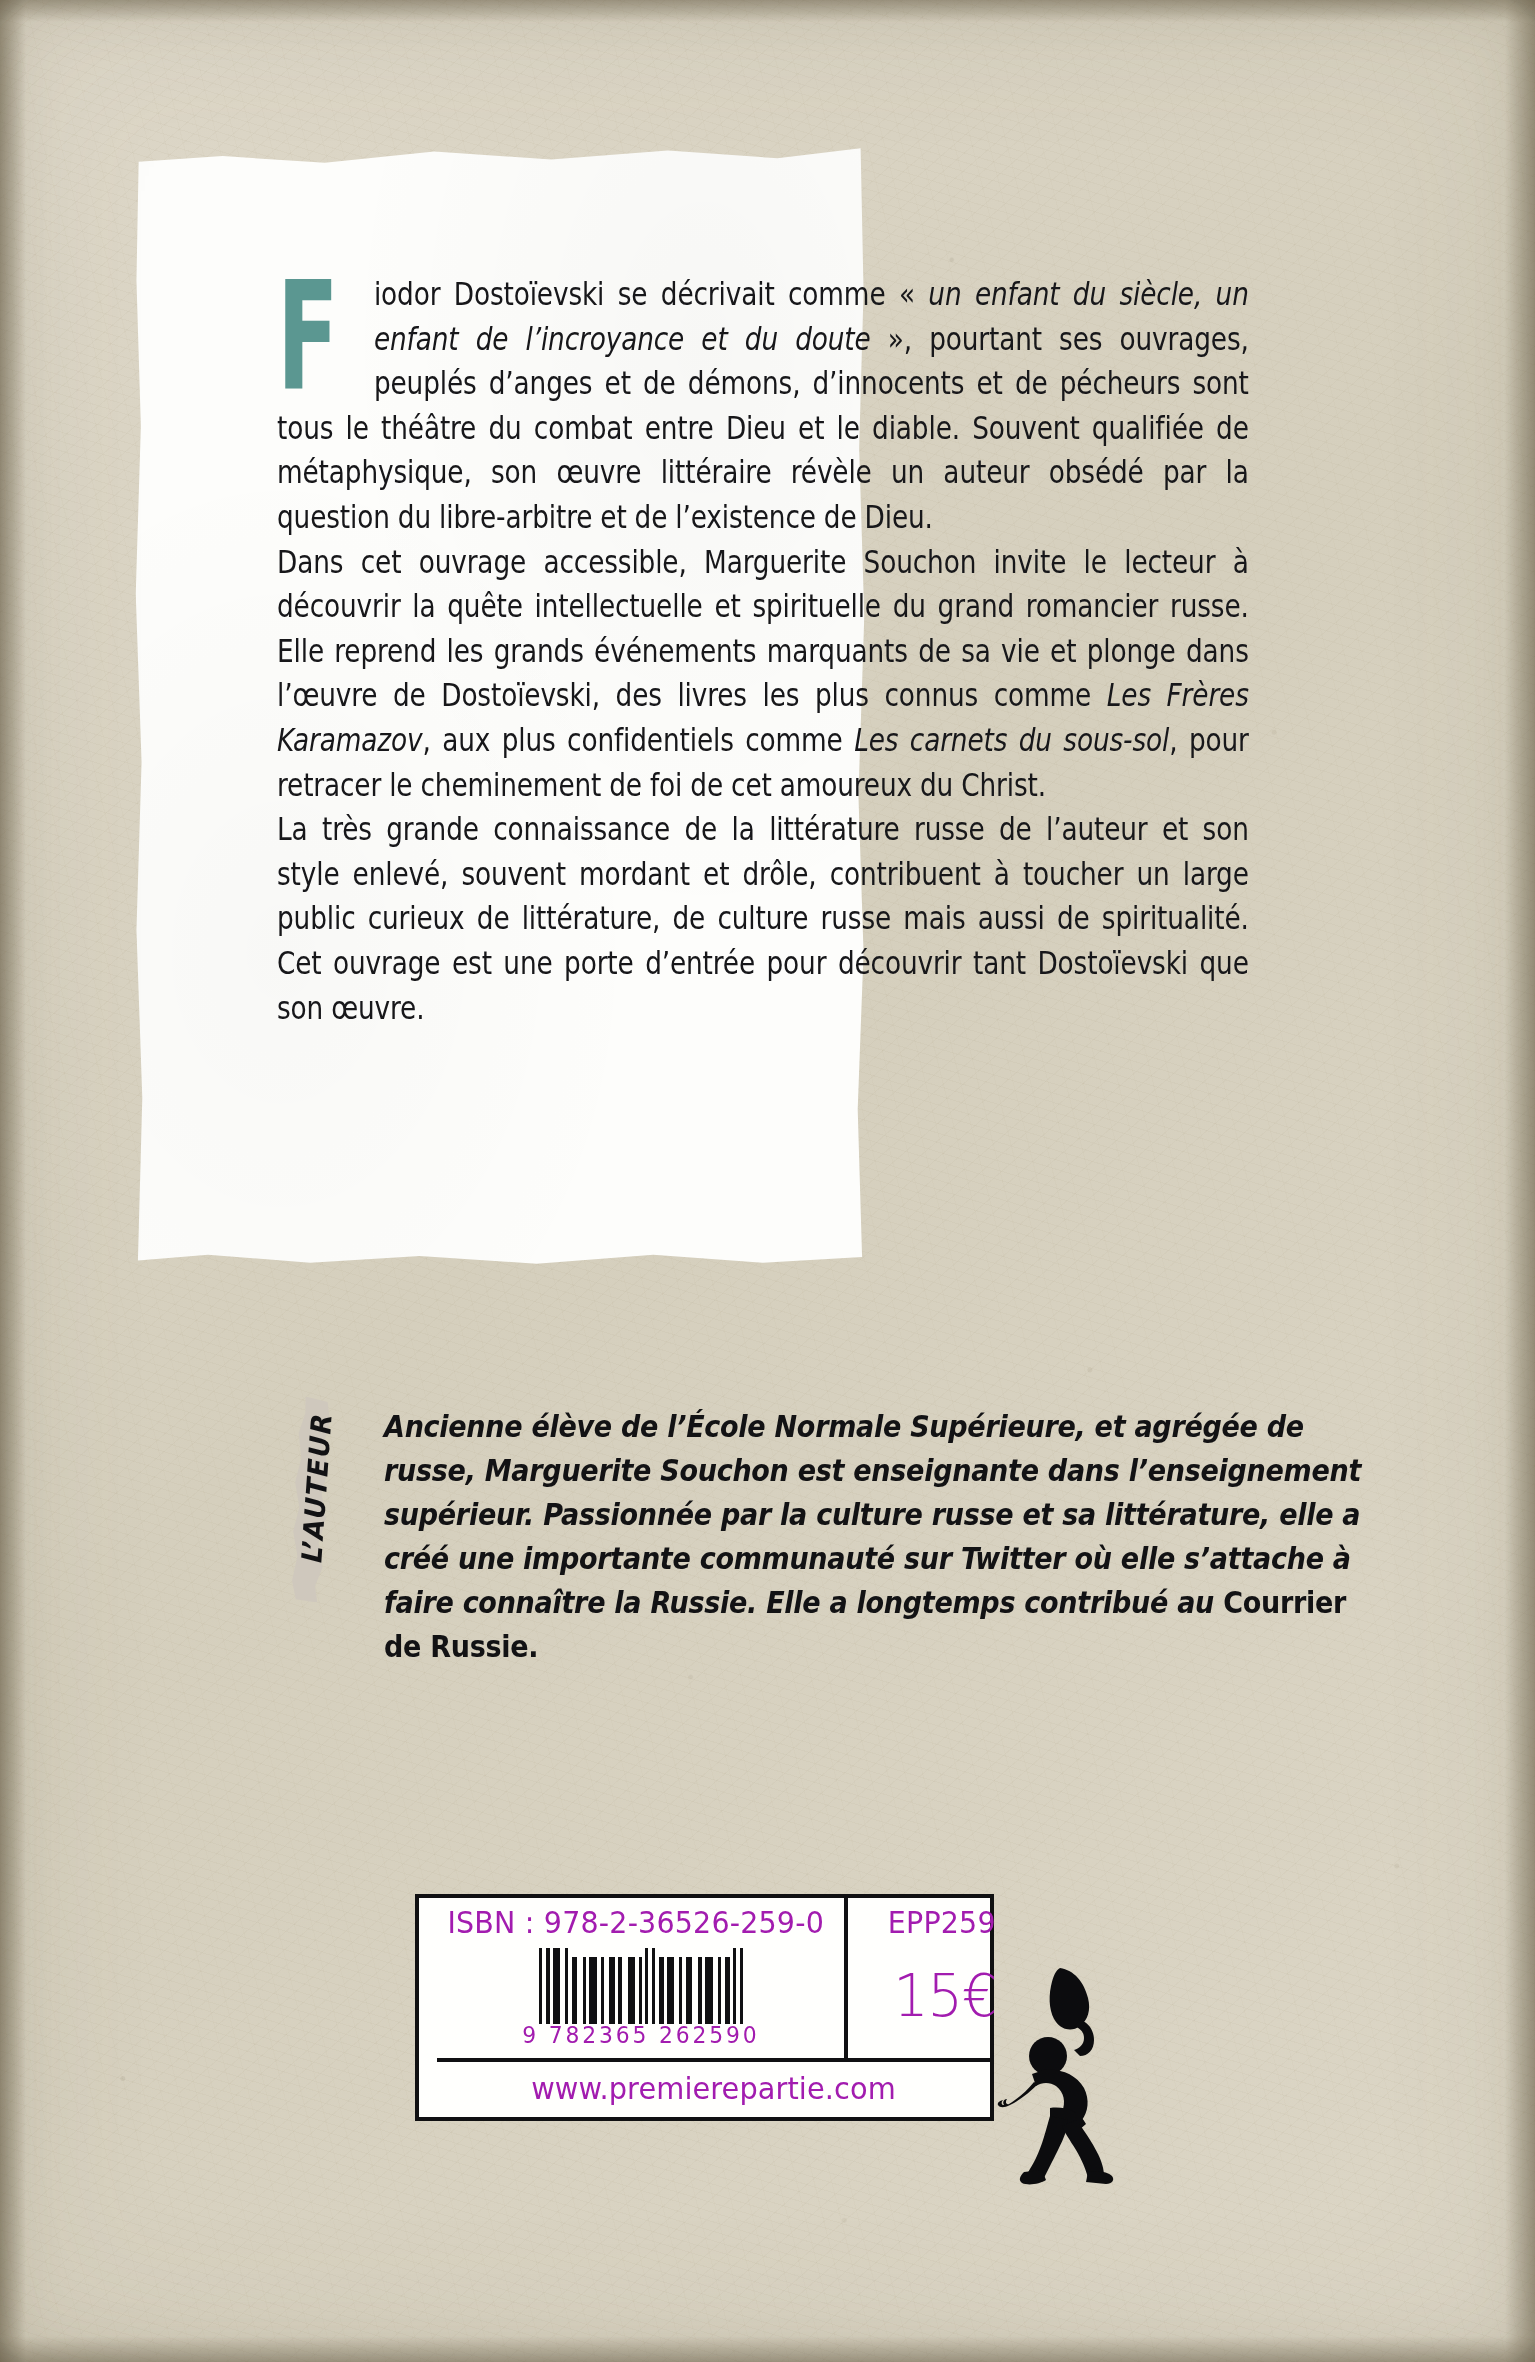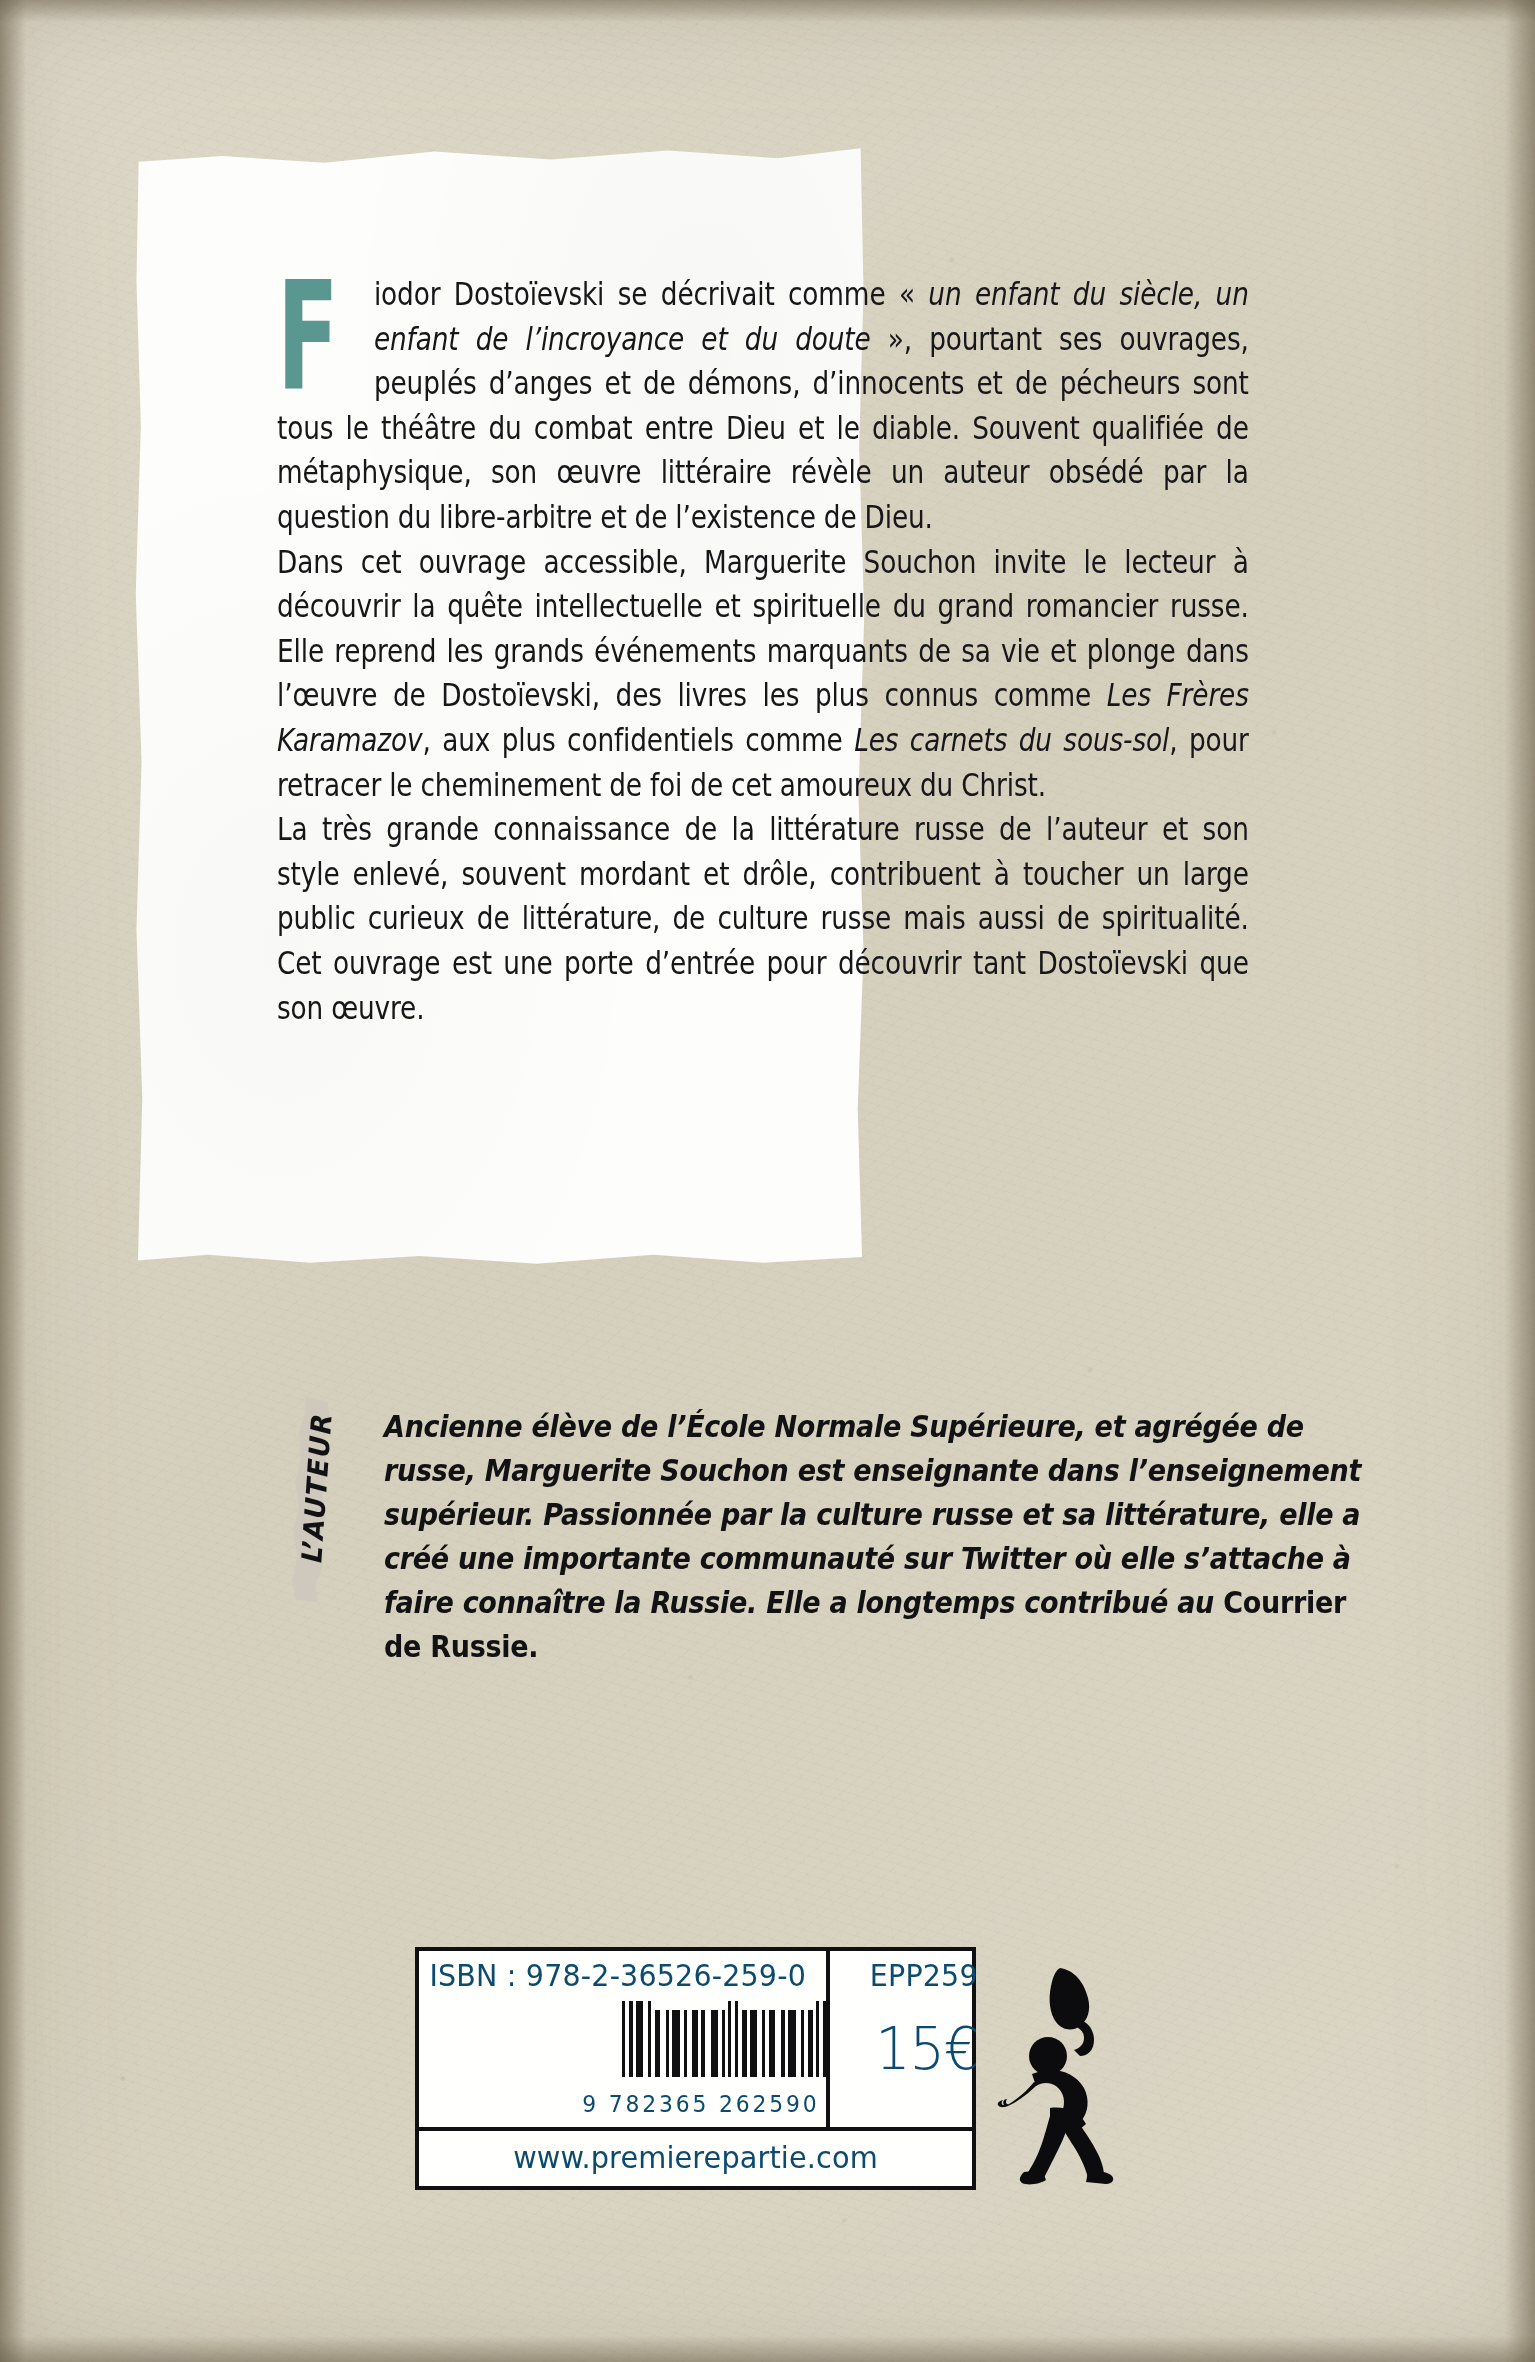--- a/index.html
+++ b/index.html
@@ -180,26 +180,27 @@
     transform: scaleX(0.9);
     transform-origin: left top;
     width: 111%;
   }
   #author-text .upright { font-style: normal; }
 
   
   #isbnbox {
     position: absolute;
     left: 415px;
-    top: 1947px;
+    top: 1894px;
     width: 553px;
     border: 4px solid #101012;
     background: #fffffd;
     font-family: "DejaVu Sans", "Liberation Sans", sans-serif;
-    color: #0c4a6e;
+    color: #a21caf;
+    padding-left: 18px;
   }
   #isbn-top {
     display: flex;
     border-bottom: 4px solid #101012;
   }
   #isbn-left {
     flex: 1 1 auto;
     border-right: 4px solid #101012;
     padding: 7px 0 6px 0;
   }
@@ -207,24 +208,23 @@
     font-size: 30px;
     letter-spacing: 0.2px;
     padding-left: 11px;
     transform: scaleX(0.95);
     transform-origin: left center;
     white-space: nowrap;
   }
   #barcode-wrap {
     display: flex;
     flex-direction: column;
-    align-items: flex-end;
+    align-items: center;
     margin-top: 8px;
     padding-bottom: 4px;
-    gap: 16px;
   }
   #barcode {
     display: flex;
     align-items: flex-end;
     height: 76px;
   }
   #barcode i {
     display: block;
     background: #101012;
     height: 100%;

